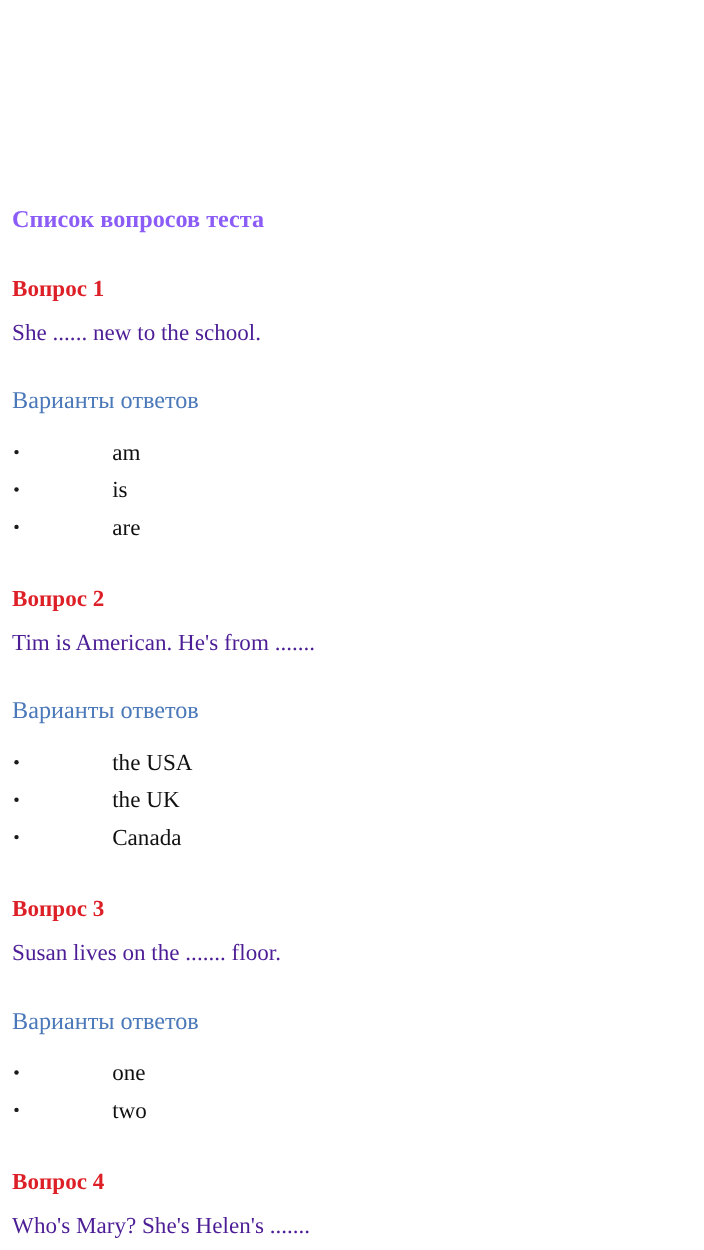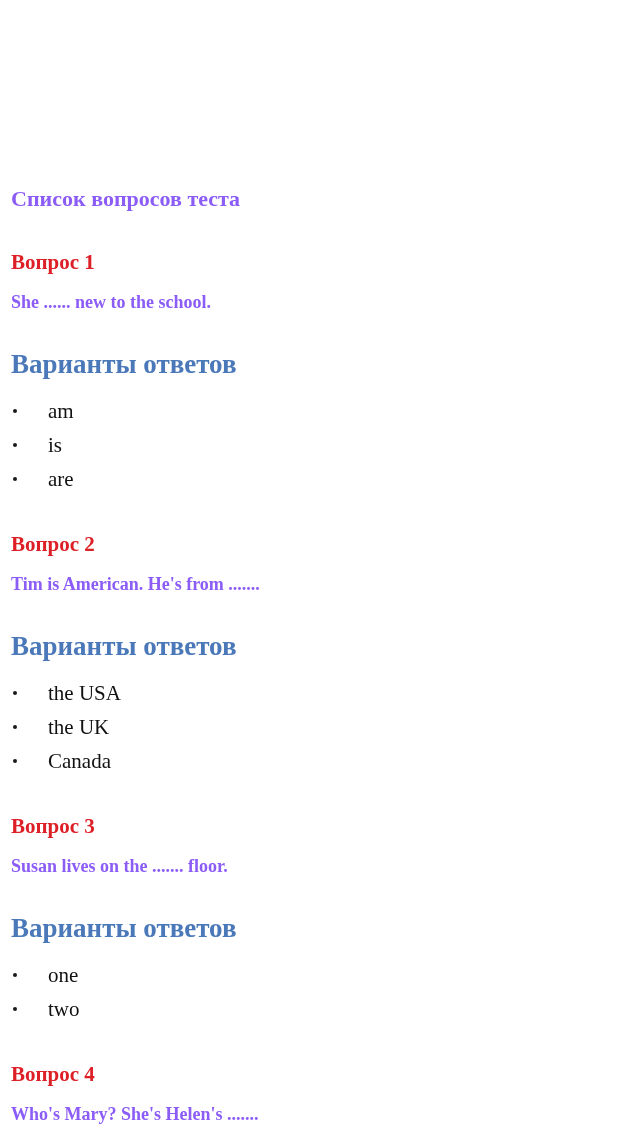--- a/index.html
+++ b/index.html
@@ -30,30 +30,29 @@
     font-size: 21px;
     line-height: 26px;
     font-weight: bold;
     color: #dd2027;
   }
   .question:first-of-type .q-heading {
     margin-top: 37px;
   }
   .q-text {
     margin: 14px 0 0 0;
-    font-size: 18px;
+    font-size: 21px;
     line-height: 26px;
-    color: #8b5cf6;
-    font-weight: bold;
+    color: #4c1d95;
   }
   .variants-heading {
     margin: 36px 0 0 0;
-    font-size: 27px;
+    font-size: 22px;
     line-height: 26px;
-    font-weight: bold;
+    font-weight: normal;
     color: #4a78b8;
   }
   ul.options {
     margin: 17px 0 0 0;
     padding: 0;
     list-style: none;
   }
   ul.options li {
     height: 34px;
     display: flex;
@@ -63,21 +62,21 @@
   .bullet {
     display: inline-block;
     width: 4px;
     height: 4px;
     border-radius: 50%;
     background: #1a1a1a;
     margin-left: 2px;
     flex: 0 0 auto;
   }
   .option-text {
-    margin-left: 31px;
+    margin-left: 85px;
     color: #111111;
   }
 </style>
 </head>
 <body>
 
 <div class="content">
 
   <h1 class="doc-title">Список вопросов теста</h1>
 

